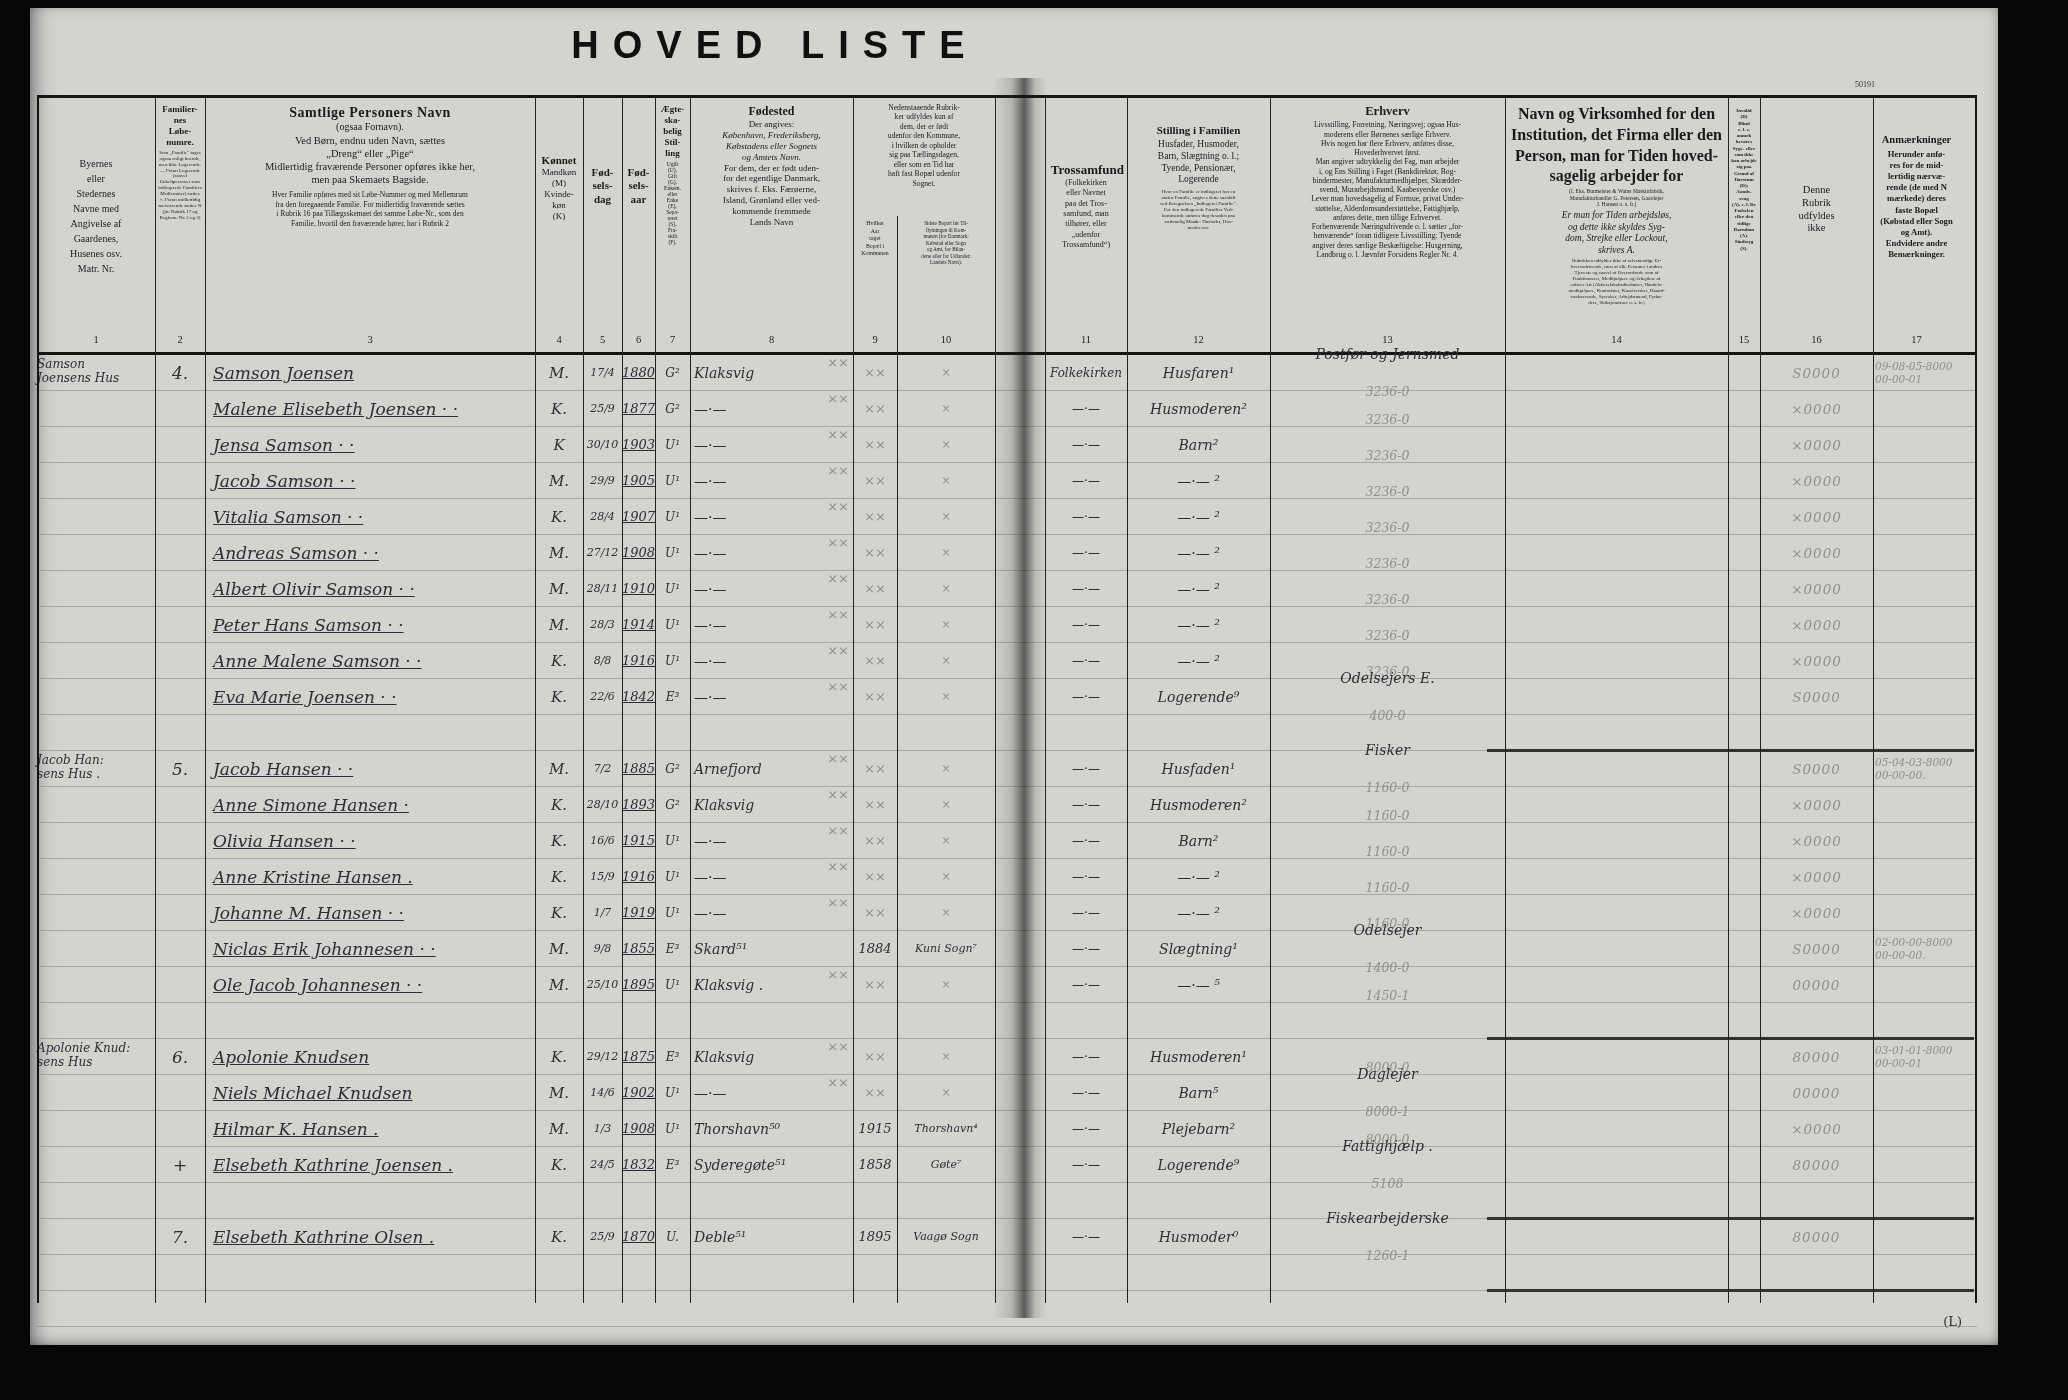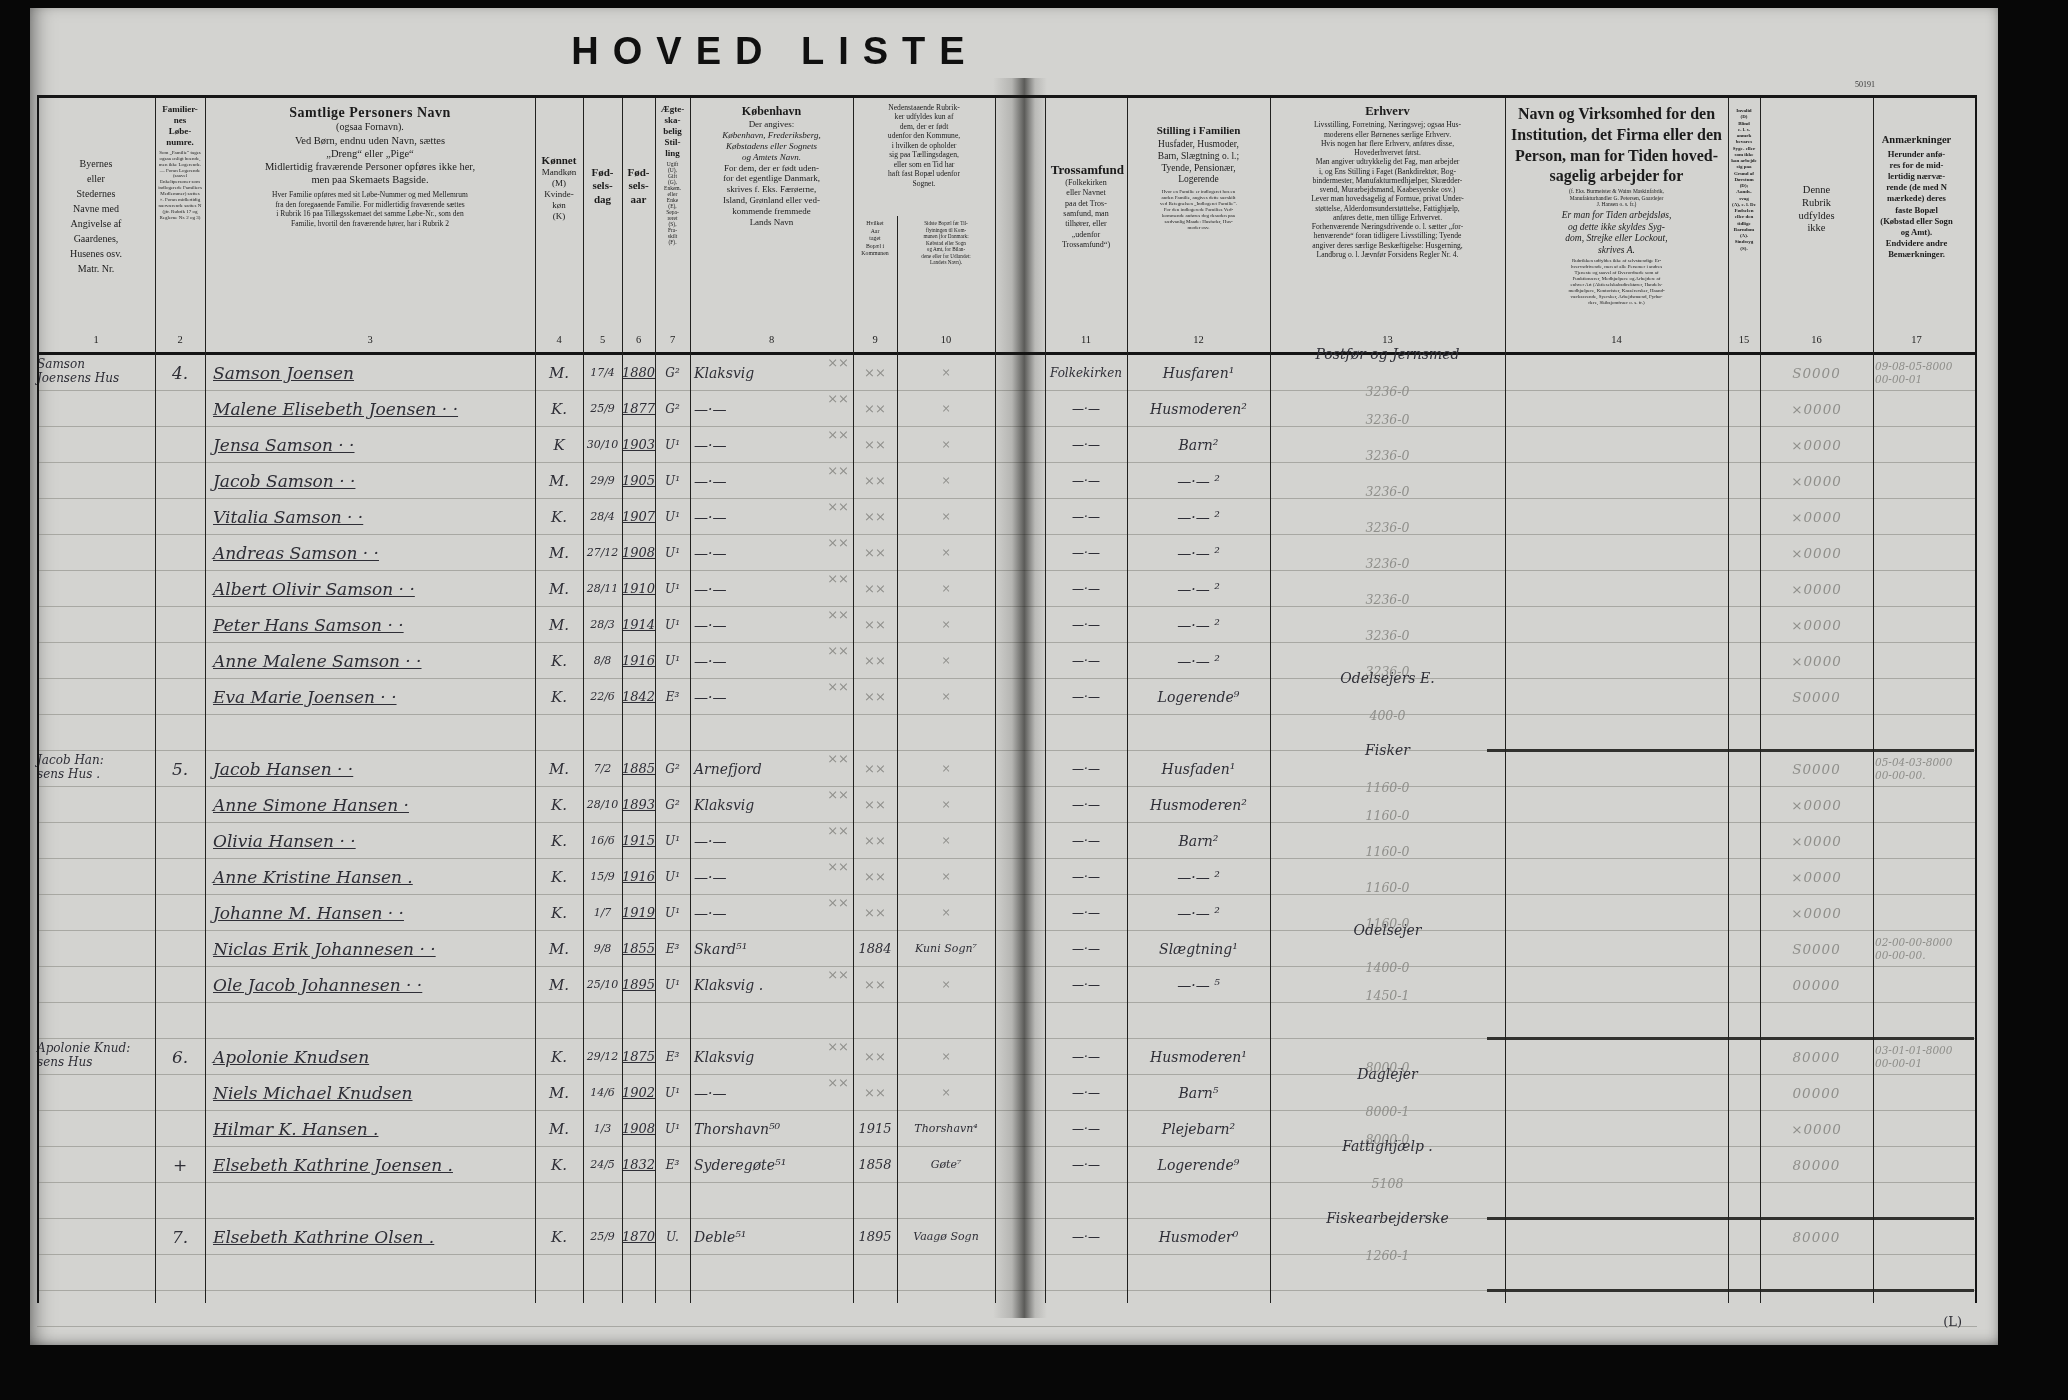--- a/index.html
+++ b/index.html
@@ -2,21 +2,21 @@
 <html><head>
 <meta charset="utf-8">
 <style>
   html,body{margin:0;padding:0;background:#000;}
   .stage{position:relative;width:2068px;height:1400px;background:#070707;overflow:hidden;
          font-family:"Liberation Serif",serif;color:#1b1b1b;}
   .paper{position:absolute;left:30px;top:8px;width:1968px;height:1337px;
          background:linear-gradient(180deg,#d7d7d4 0%,#d2d2cf 55%,#cccc c9 100%);
          background-color:#d3d3d0;
          box-shadow:inset 14px 0 22px -12px rgba(0,0,0,.55), inset -6px 0 14px -8px rgba(0,0,0,.35), inset 0 -8px 16px -10px rgba(0,0,0,.4);}
-  .page-title{position:absolute;left:745px;top:22px;transform:translateX(-50%);
+  .page-title{position:absolute;left:745px;top:16px;transform:translateX(-50%);
          font-family:"Liberation Sans",sans-serif;font-weight:bold;font-size:38px;letter-spacing:14px;color:#101010;white-space:nowrap;}
   .form-no{position:absolute;left:1825px;top:72px;font-size:8px;color:#333;}
   .corner-mark{position:absolute;right:36px;bottom:16px;font-size:13px;color:#2e2e36;font-family:"DejaVu Serif",serif;}
 
   
   .tframe{position:absolute;left:7px;top:87px;width:1940px;height:1205px;border-top:3px solid #161616;}
   .vl{position:absolute;top:0;bottom:0;width:1px;background:#21211f;}
   .vl.outer{width:2px;background:#141414;}
   .vl.split{top:118px;}
   .fold{position:absolute;left:956px;top:-20px;height:1240px;width:54px;pointer-events:none;
@@ -142,21 +142,21 @@
 Enkem.
 eller
 Enke
 (E),
 Sepa-
 reret
 (S),
 Fra-
 skilt
 (F).</span></div>
-        <div class="hcell cW8 h8"><span class="hT">København</span><span class="hS">Der angives:</span><span class="hI">København, Frederiksberg,
+        <div class="hcell cW8 h8"><span class="hT">Fødested</span><span class="hS">Der angives:</span><span class="hI">København, Frederiksberg,
 Købstadens eller Sognets
 og Amtets Navn.</span><span class="hB">For dem, der er født uden-
 for det egentlige Danmark,
 skrives f. Eks. Færøerne,
 Island, Grønland eller ved-
 kommende fremmede
 Lands Navn</span></div>
         <div class="h910" style="left:816px;width:142px;"><span>Nedenstaaende Rubrik-
 ker udfyldes kun af
 dem, der er født

